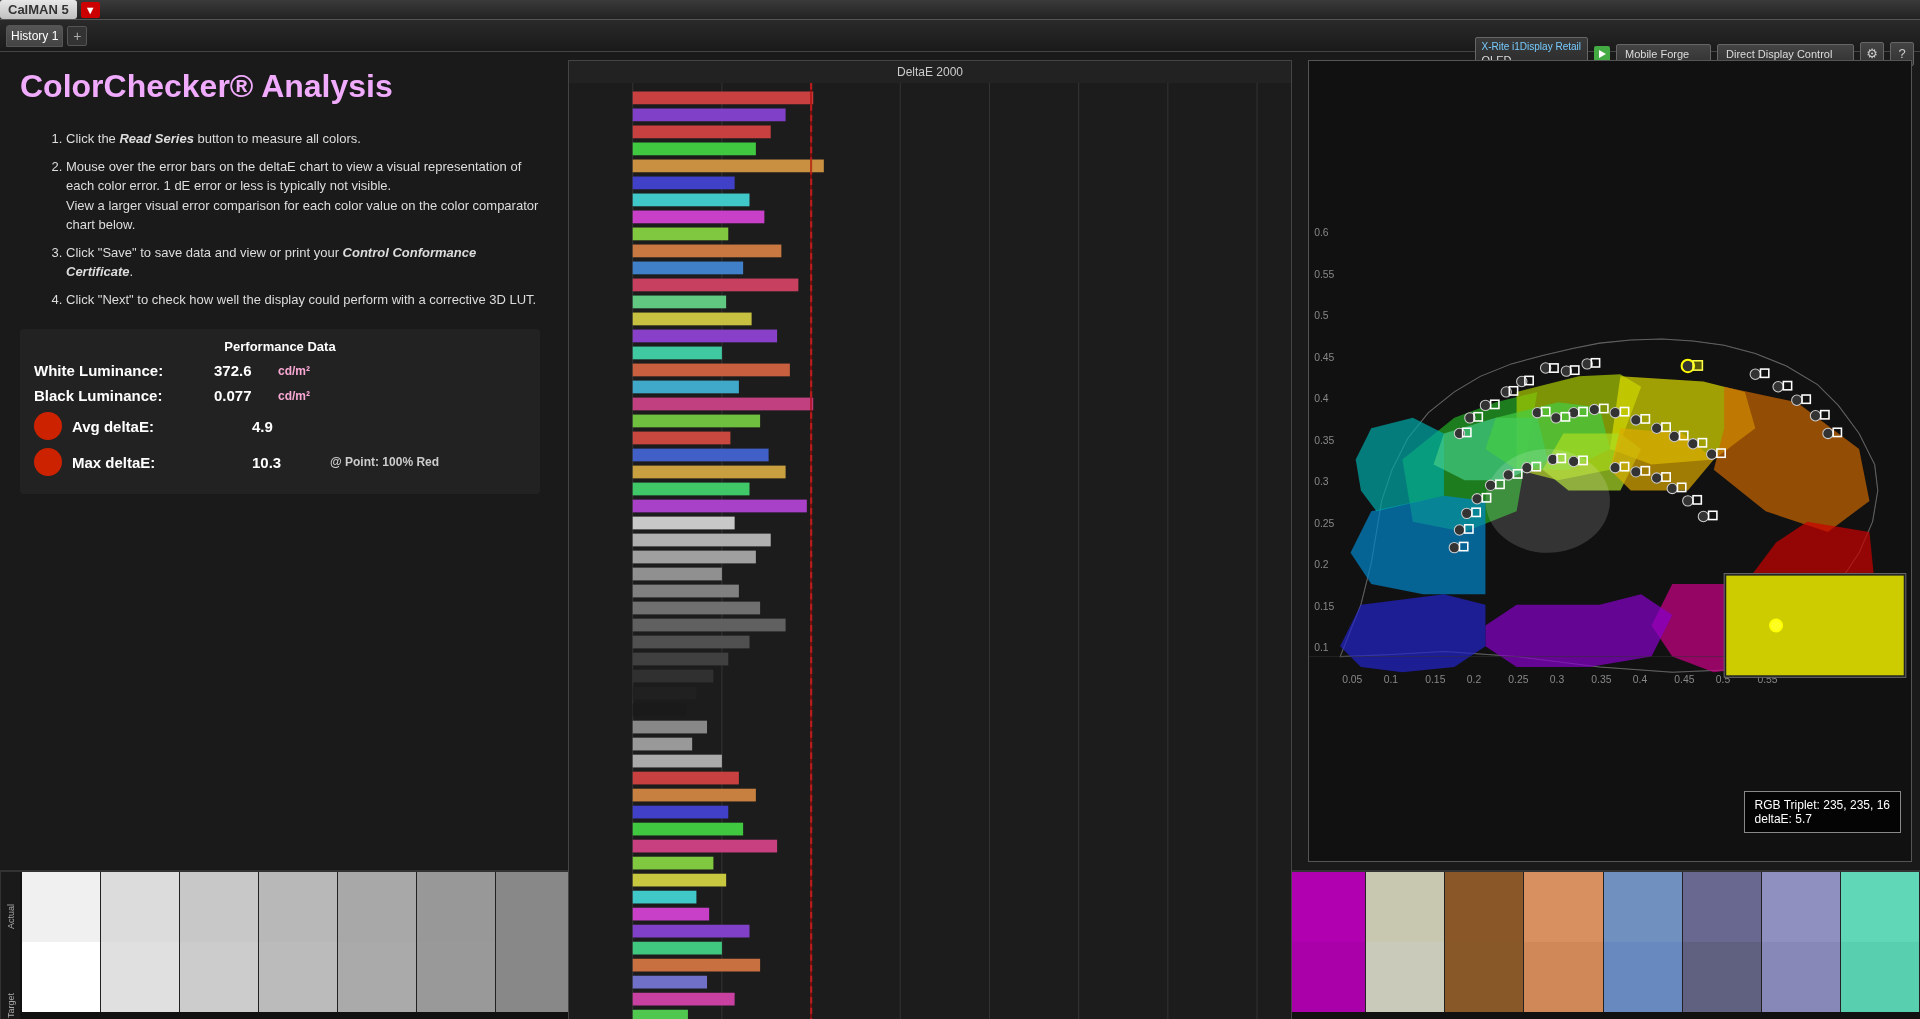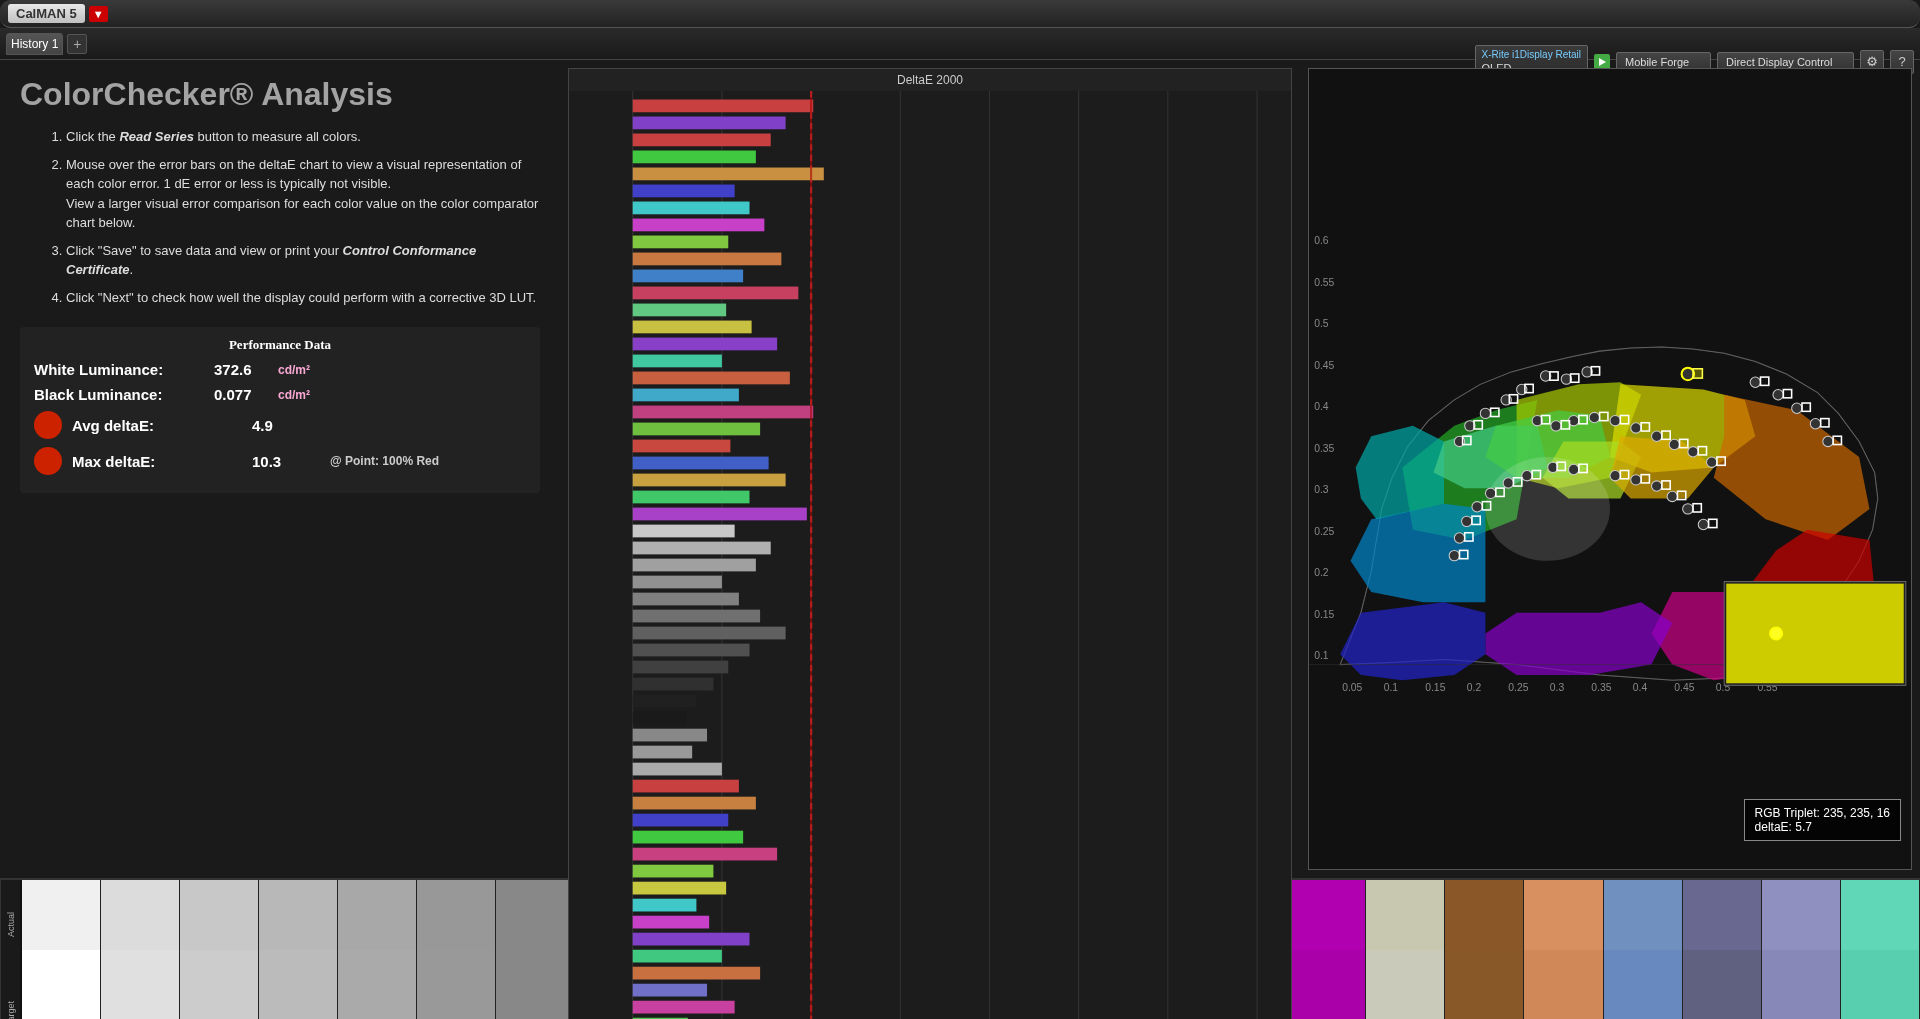--- a/index.html
+++ b/index.html
@@ -9,26 +9,25 @@
       font-family: Arial, sans-serif;
       font-size: 13px;
       width: 1920px;
       height: 1019px;
       overflow: hidden;
     }
 
     
     #topbar {
       background: linear-gradient(to bottom, #3a3a3a, #222);
-      height: 28px;
+      height: 20px;
       display: flex;
       align-items: center;
-      padding: 0 8px;
+      padding: 0 0;
       border-bottom: 1px solid #555;
-      border-radius: 11px;
     }
     #calman-logo {
       background: linear-gradient(to bottom, #e8e8e8, #c0c0c0);
       color: #333;
       font-weight: bold;
       font-size: 13px;
       padding: 2px 8px;
       border-radius: 3px;
       margin-right: 4px;
     }
@@ -128,22 +127,22 @@
 
     
     #left-panel {
       width: 560px;
       padding: 16px 20px;
       flex-shrink: 0;
     }
     #page-title {
       font-size: 32px;
       font-weight: bold;
-      color: #a3a3a3;
-      margin-bottom: 14px;
+      color: #f0abfc;
+      margin-bottom: 24px;
     }
     #instructions {
       color: #ddd;
       font-size: 13px;
       line-height: 1.5;
     }
     #instructions ol {
       padding-left: 18px;
     }
     #instructions li {
@@ -160,21 +159,20 @@
       background: rgba(255,255,255,0.04);
       border-radius: 4px;
       padding: 10px 14px;
     }
     #performance-data .pd-title {
       text-align: center;
       font-weight: bold;
       font-size: 13px;
       margin-bottom: 8px;
       color: #fff;
-      font-family: Liberation Serif, serif;
     }
     .pd-row {
       display: flex;
       align-items: center;
       margin-bottom: 8px;
       font-size: 15px;
       font-weight: bold;
     }
     .pd-row .label { color: #fff; min-width: 180px; }
     .pd-row .value { color: #fff; min-width: 60px; }

